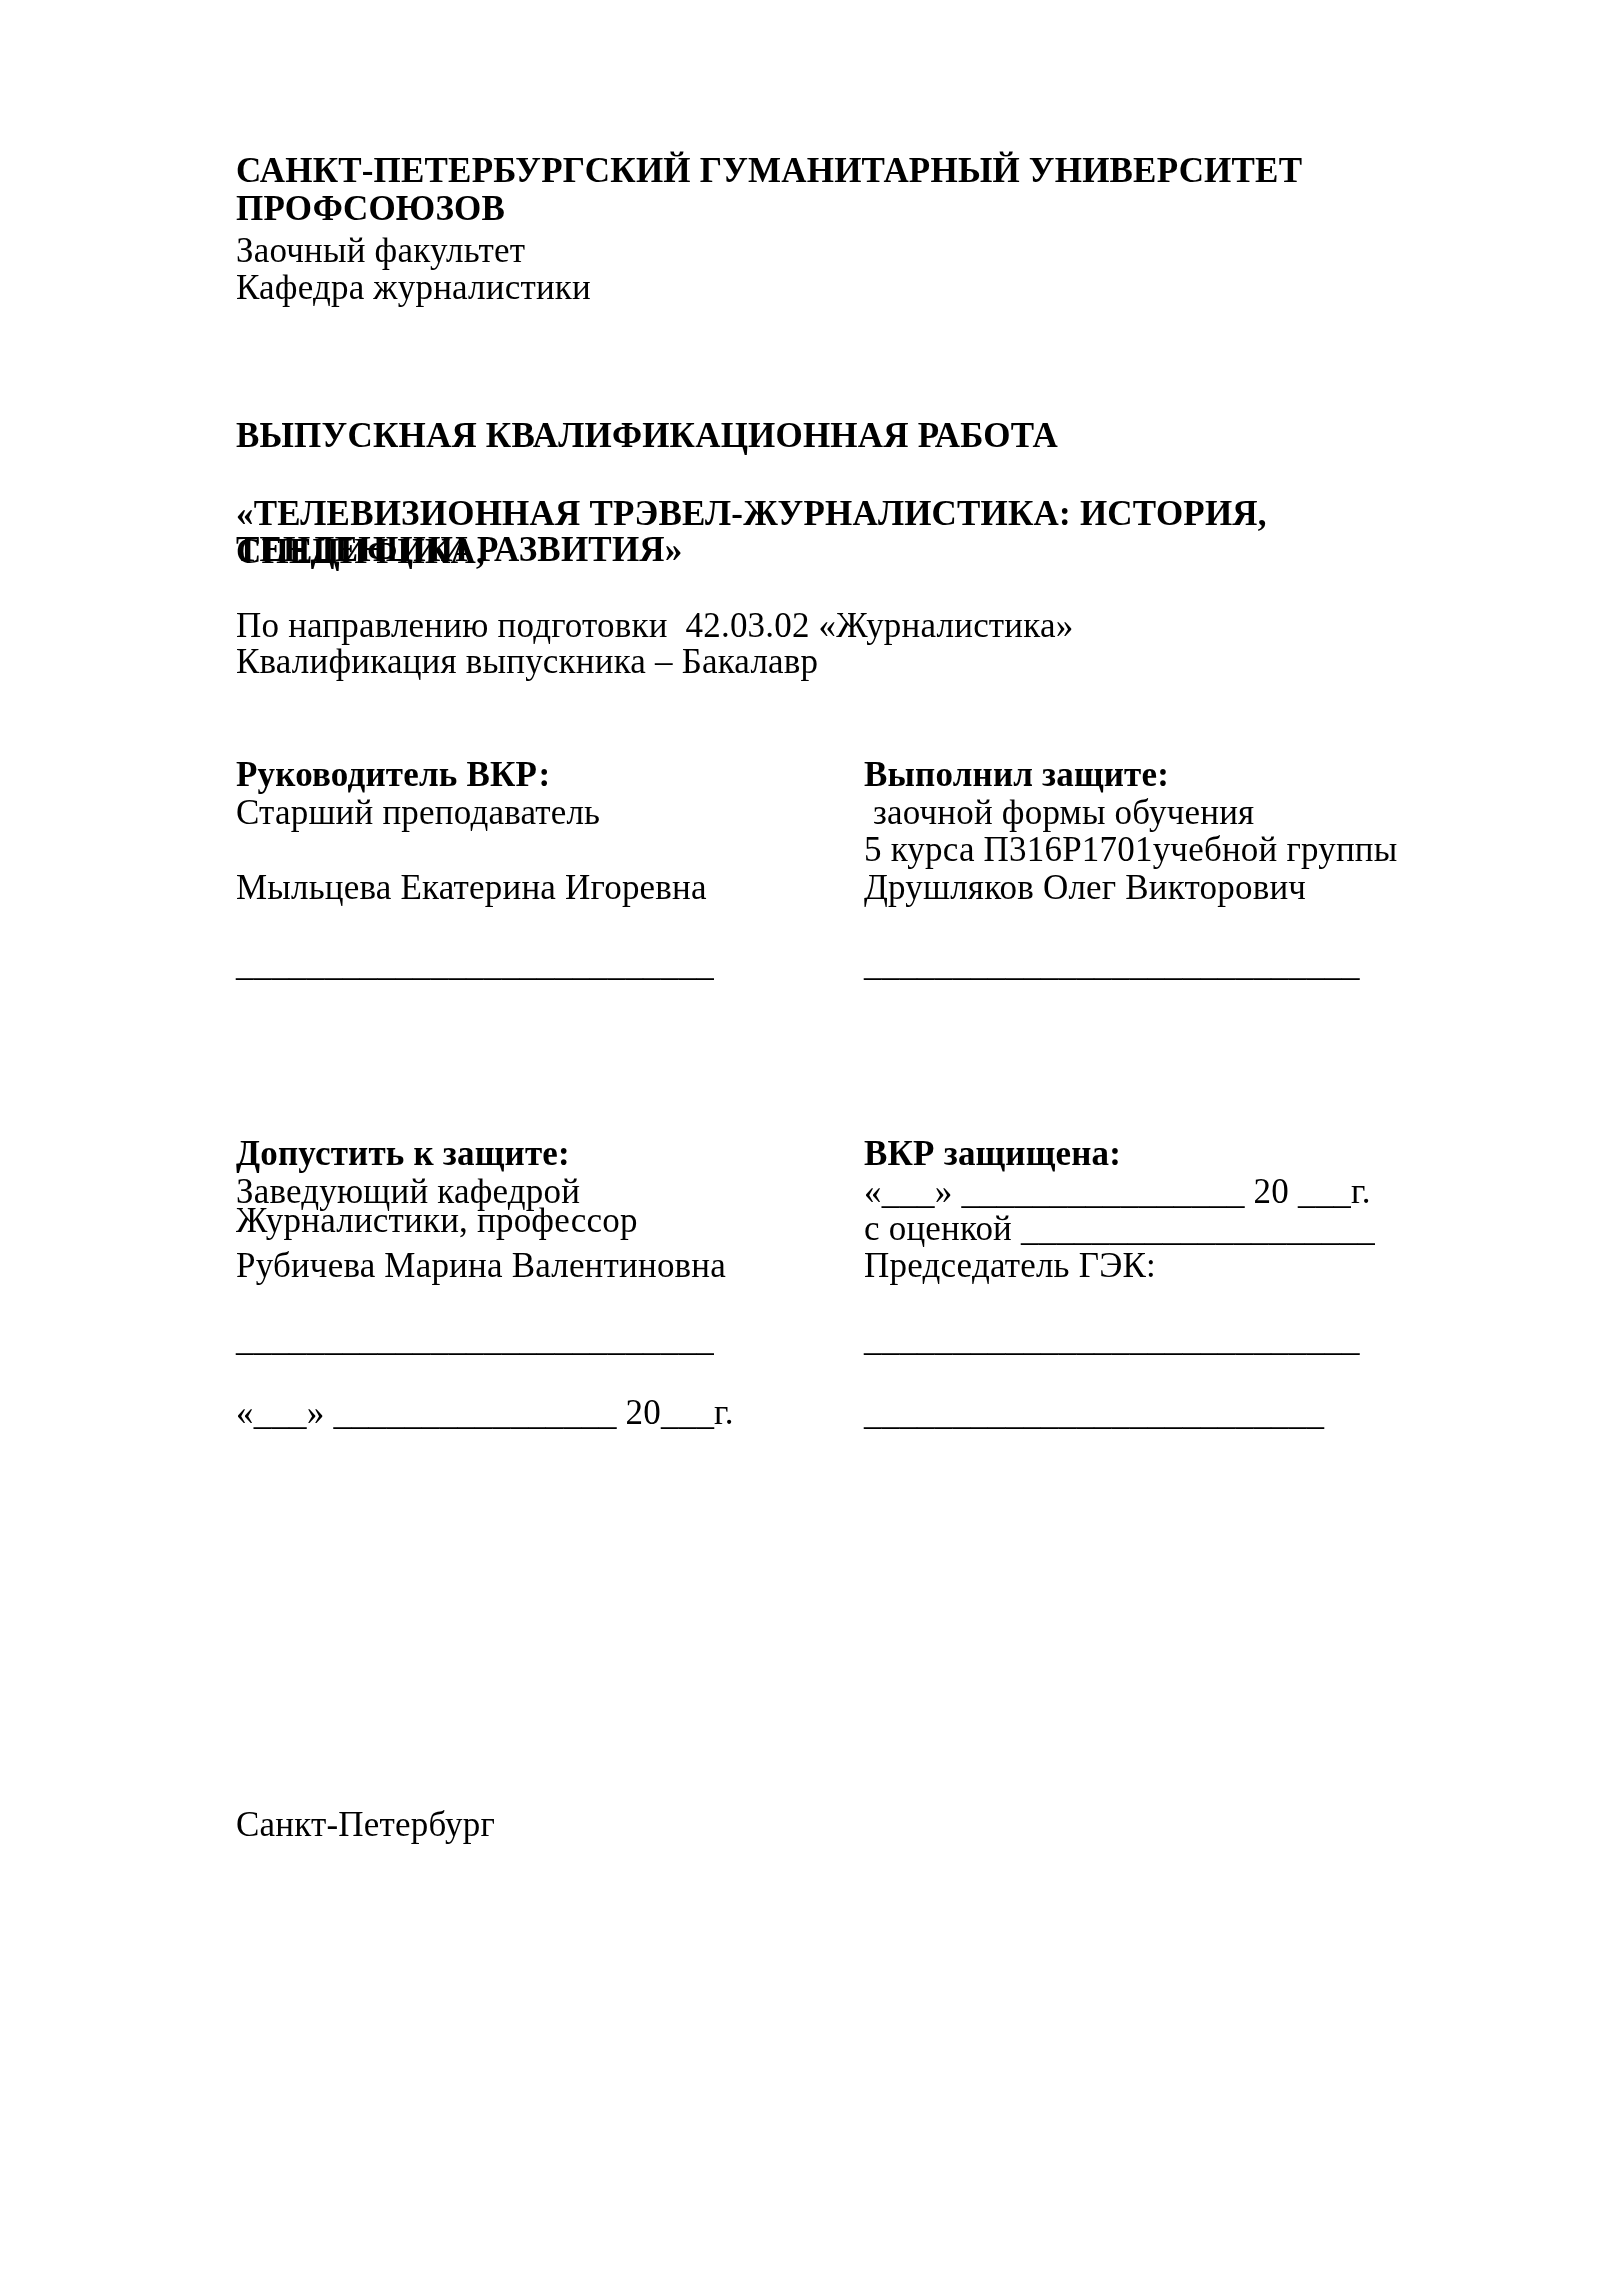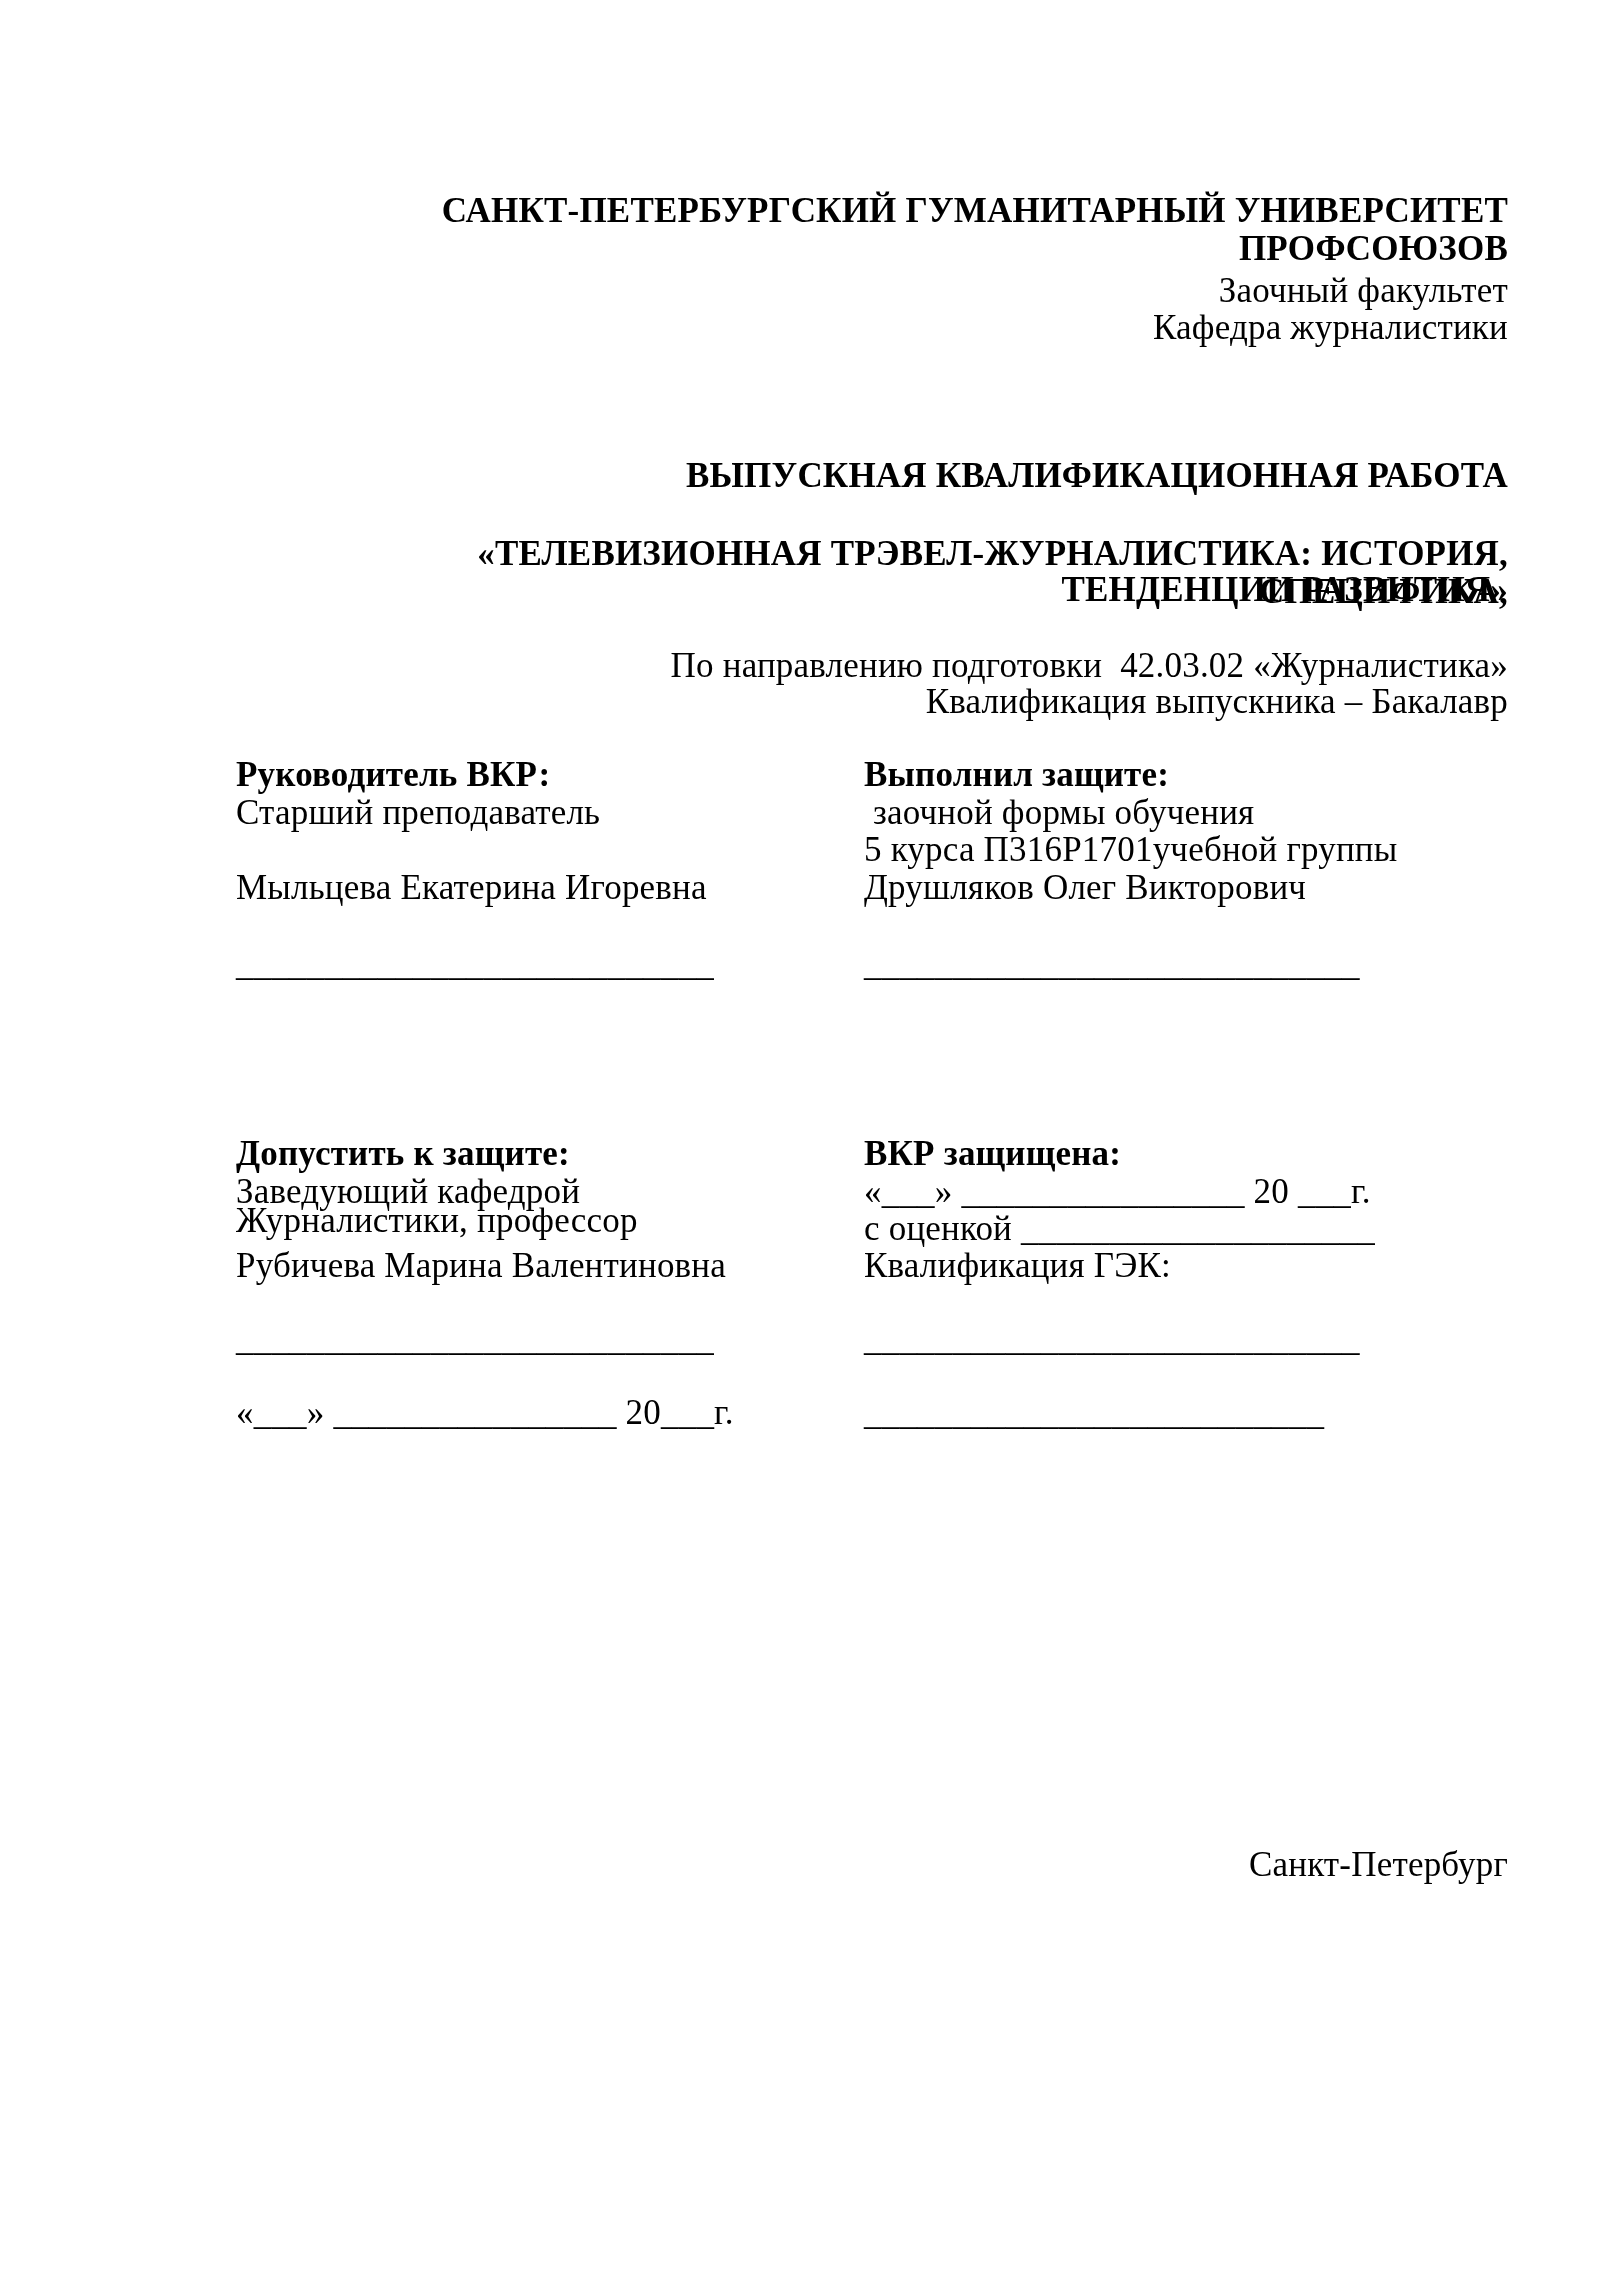--- a/index.html
+++ b/index.html
@@ -19,22 +19,21 @@
     overflow: hidden;
   }
   .row {
     position: absolute;
     white-space: pre-wrap;
     letter-spacing: 0.2px;
   }
   .c {
     left: 236px;
     width: 1272px;
-    text-align: right;
-    margin-top: 40px;
+    text-align: left;
   }
   .l {
     left: 236px;
     width: 628px;
   }
   .r {
     left: 864px;
     width: 659px;
   }
   .b {
@@ -70,20 +69,20 @@
   <div class="row l b" style="top:1135px">Допустить к защите:</div>
   <div class="row l" style="top:1173px">Заведующий кафедрой</div>
   <div class="row l" style="top:1202px">Журналистики, профессор</div>
   <div class="row l" style="top:1247px">Рубичева Марина Валентиновна</div>
   <div class="row l" style="top:1320px">___________________________</div>
   <div class="row l" style="top:1394px">«___» ________________ 20___г.</div>
 
   <div class="row r b" style="top:1135px">ВКР защищена:</div>
   <div class="row r" style="top:1173px">«___» ________________ 20 ___г.</div>
   <div class="row r" style="top:1210px">с оценкой ____________________</div>
-  <div class="row r" style="top:1247px">Квалификация ГЭК:</div>
+  <div class="row r" style="top:1247px">Председатель ГЭК:</div>
   <div class="row r" style="top:1320px">____________________________</div>
   <div class="row r" style="top:1394px">__________________________</div>
 
   <div class="row c" style="top:1806px">Санкт-Петербург</div>
 
 </div>
 
 
 </body></html>

